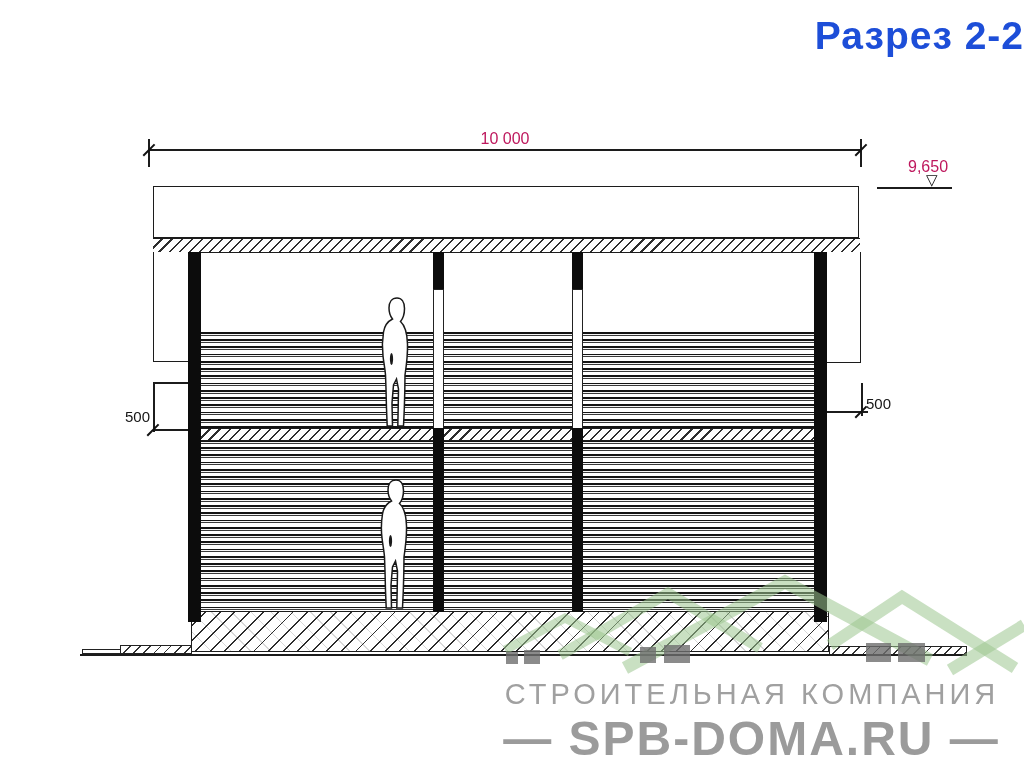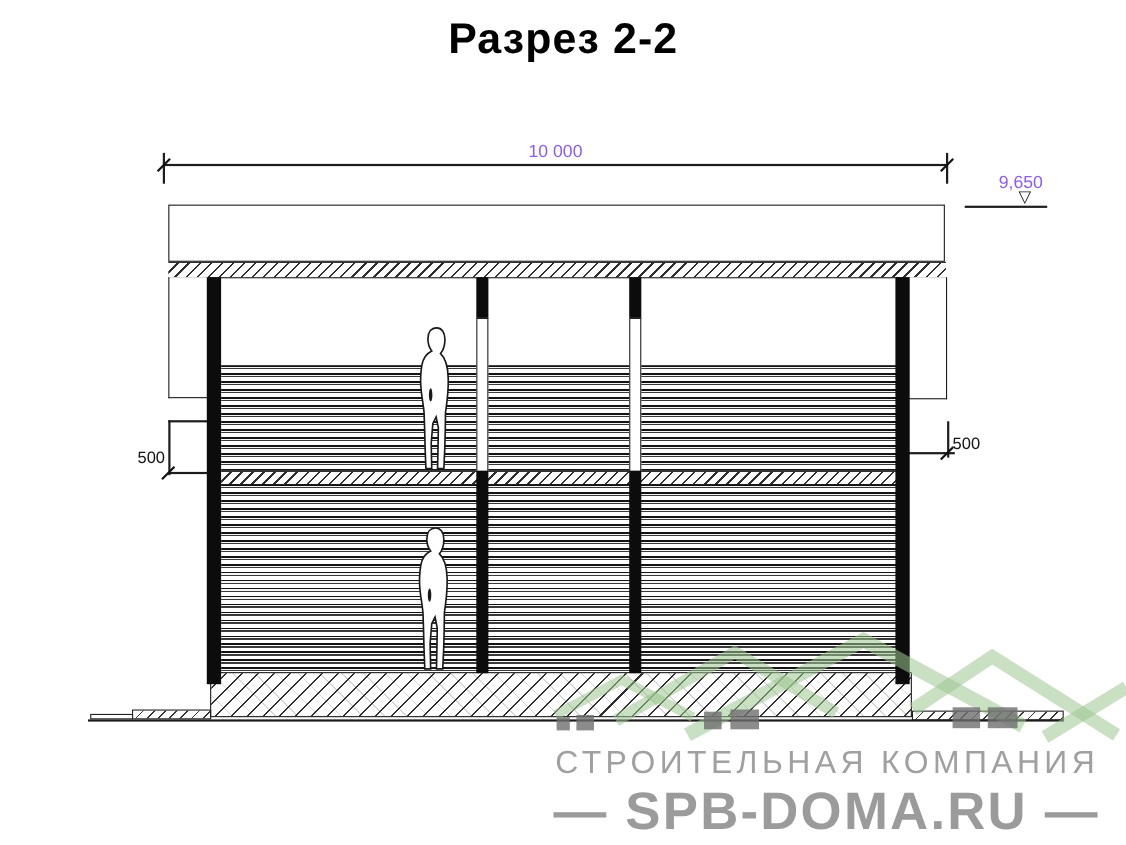--- a/index.html
+++ b/index.html
@@ -2,22 +2,22 @@
 <html><head>
 <meta charset="utf-8">
 <style>
   html,body{margin:0;padding:0;background:#ffffff;}
   .canvas{
     position:relative;width:1024px;height:768px;background:#ffffff;overflow:hidden;
     font-family:"Liberation Sans","DejaVu Sans",sans-serif;color:#111;
   }
   .abs{position:absolute;}
   
-  .title{left:0;right:0;top:14px;text-align:center;font-size:39px;font-weight:bold;color:#000000;letter-spacing:1px;}
-  .dim-label{font-size:16px;color:#8b5cf6;}
+  .title{left:0;right:0;top:14px;text-align:right;font-size:39px;font-weight:bold;color:#1d4ed8;letter-spacing:1px;}
+  .dim-label{font-size:16px;color:#be185d;}
   .dim-label-small{font-size:15px;color:#161616;}
   
   .hline{background:#1c1c1c;height:1.6px;}
   .vline{background:#1c1c1c;width:1.6px;}
   .slash{width:16px;height:2.2px;background:#111;transform:rotate(-45deg);}
   
   .roof-box{left:153px;top:186px;width:706px;height:52px;background:#fff;border:1.6px solid #1c1c1c;box-sizing:border-box;}
   .slab-hatch{
     background:
       repeating-linear-gradient(135deg,rgba(0,0,0,0) 0 5.6px,#2e2e2e 5.6px 7.1px);

